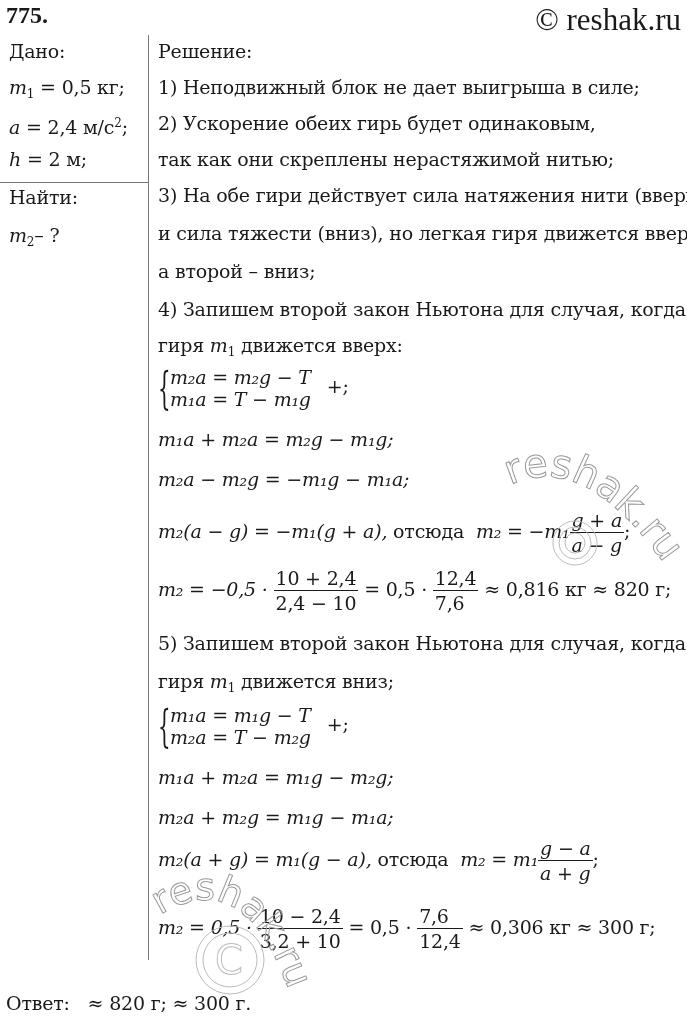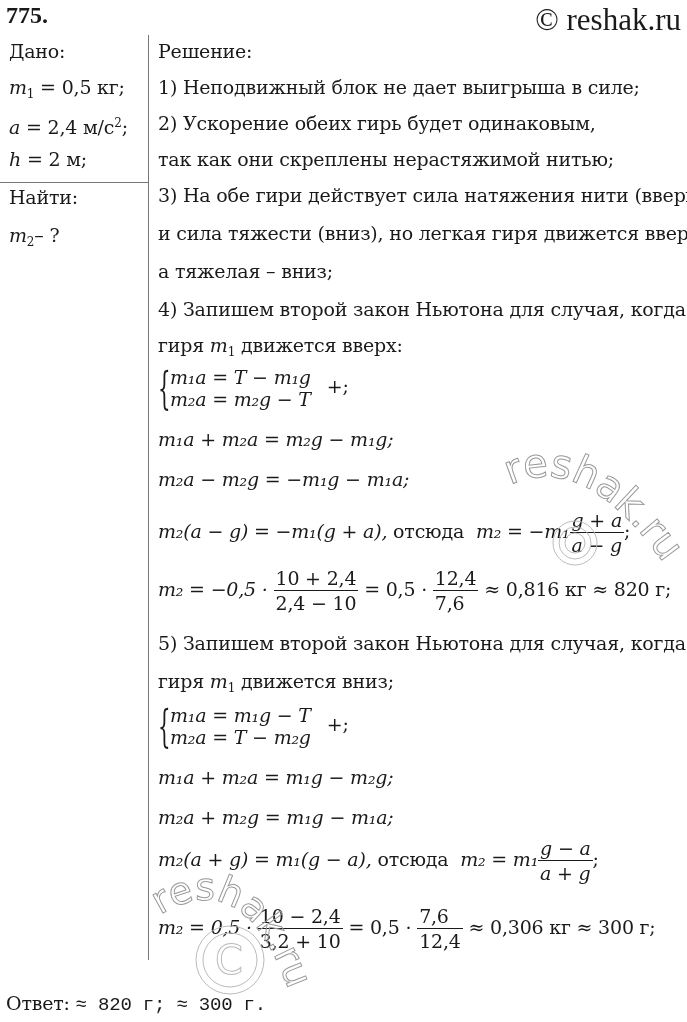--- a/index.html
+++ b/index.html
@@ -43,28 +43,28 @@
   <div class="abs t" style="left:9px;top:224px;"><span class="m">m</span><sub>2</sub><span>– ?</span></div>
 </div>
 
 <div>
   <div class="abs t" style="left:158px;top:40px;">Решение:</div>
   <div class="abs t" style="left:158px;top:76px;">1) Неподвижный блок не дает выигрыша в силе;</div>
   <div class="abs t" style="left:158px;top:112px;">2) Ускорение обеих гирь будет одинаковым,</div>
   <div class="abs t" style="left:158px;top:148px;">так как они скреплены нерастяжимой нитью;</div>
   <div class="abs t" style="left:158px;top:184px;">3) На обе гири действует сила натяжения нити (вверх)</div>
   <div class="abs t" style="left:158px;top:222px;">и сила тяжести (вниз), но легкая гиря движется вверх,</div>
-  <div class="abs t" style="left:158px;top:260px;">а тяжелая – вниз;</div>
+  <div class="abs t" style="left:158px;top:260px;">а второй – вниз;</div>
   <div class="abs t" style="left:158px;top:298px;">4) Запишем второй закон Ньютона для случая, когда</div>
   <div class="abs t" style="left:158px;top:334px;"><span>гиря </span><span class="m">m</span><sub>1</sub><span> движется вверх:</span></div>
 
   <div class="abs t" style="left:158px;top:366px;">
     <span class="sys m"><span class="br">{</span>
+      <span class="row">m₂a = m₂g − T</span>
       <span class="row">m₁a = T − m₁g</span>
-      <span class="row">m₂a = m₂g − T</span>
     </span>
     <span style="margin-left:10px;">+;</span>
   </div>
 
   <div class="abs t m" style="left:158px;top:428px;">m₁a + m₂a = m₂g − m₁g;</div>
   <div class="abs t m" style="left:158px;top:468px;">m₂a − m₂g = −m₁g − m₁a;</div>
 
   <div class="abs t" style="left:158px;top:508px;">
     <span class="m">m₂(a − g) = −m₁(g + a),</span>
     <span>отсюда</span>
@@ -103,21 +103,21 @@
     <span class="m">m₂ = 0,5 ·</span>
     <span class="frac"><span class="n">10 − 2,4</span><span class="d">3,2 + 10</span></span>
     <span>= 0,5 ·</span>
     <span class="frac"><span class="n">7,6</span><span class="d">12,4</span></span>
     <span>≈ 0,306 кг ≈ 300 г;</span>
   </div>
 </div>
 
 <div class="abs t" style="left:6px;top:992px;">
   <span>Ответ:</span>
-  <span style="font-family:Liberation Mono, monospace;">≈ 820 г;  ≈ 300 г.</span>
+  <span style="margin-left:12px;">≈ 820 г;  ≈ 300 г.</span>
 </div>
 
 <svg class="wm" style="left:490px;top:440px;" width="200" height="150">
   <defs>
       <path id="arc1" d="M 20 45 Q 95 10 175 125"></path>
     </defs>
   <text font-family="DejaVu Sans, sans-serif" font-size="40" fill="none" stroke="#999" stroke-width="1"><textPath href="#arc1">reshak.ru</textPath></text>
   <circle cx="85" cy="103" r="22" fill="none" stroke="#bbb" stroke-width="1"></circle>
   <circle cx="85" cy="103" r="16" fill="none" stroke="#bbb" stroke-width="1"></circle>
   <circle cx="85" cy="103" r="10" fill="none" stroke="#bbb" stroke-width="1"></circle>

